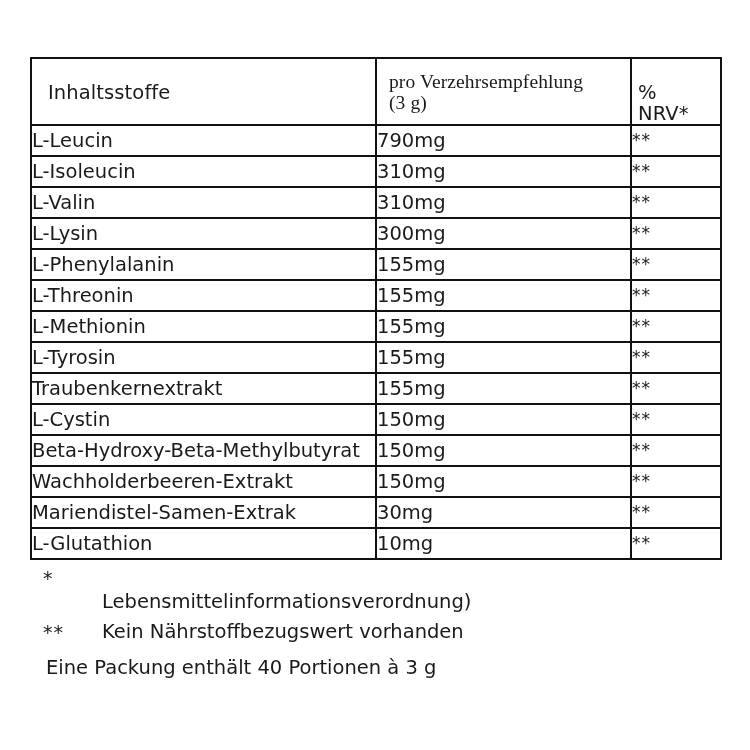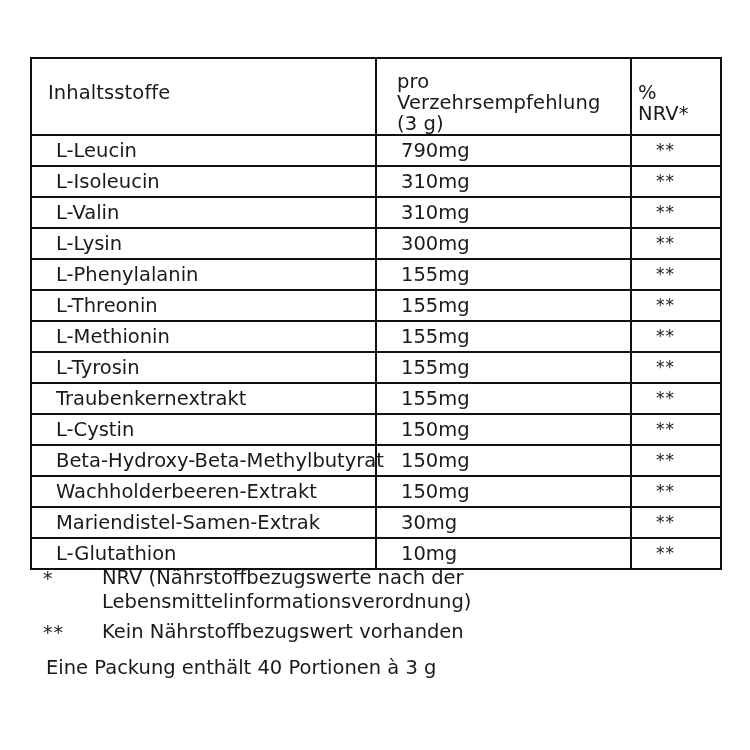--- a/index.html
+++ b/index.html
@@ -46,37 +46,37 @@
     height: 56px;
     position: relative;
   }
   .head-cell .inner {
     padding: 12px 10px 0 16px;
     font-size: 19.5px;
     line-height: 21px;
     letter-spacing: 0.1px;
   }
   .head-cell.amount .inner {
-    padding-left: 20px;
+    padding-left: 12px;
+    font-family: Liberation Serif, serif;
   }
   .head-cell.nrv .inner {
     padding-left: 6px;
   }
   .head-name-text {
     display: block;
     padding-top: 11px;
   }
   .head-nrv-text {
     display: block;
     padding-top: 11px;
   }
 
   .body-row td {
     height: 29px;
-    padding-left: 24px;
   }
   .cell-name {
     font-size: 19.5px;
     line-height: 29px;
     padding: 0 0 0 16px;
     white-space: nowrap;
   }
   .cell-amount {
     font-size: 19.5px;
     line-height: 29px;
@@ -227,21 +227,21 @@
         <td class="cell-amount">10mg</td>
         <td class="cell-nrv">**</td>
       </tr>
     </tbody>
   </table>
 
   <div class="footnotes">
     <div class="footnote">
       <div class="marker">*</div>
       <div class="text">
-        <span>NRV (Nährstoffbezugswerte nach der</span><br>
+        <br>
         <span>Lebensmittelinformationsverordnung)</span>
       </div>
     </div>
     <div class="footnote second">
       <div class="marker">**</div>
       <div class="text">
         <span>Kein Nährstoffbezugswert vorhanden</span>
       </div>
     </div>
   </div>

